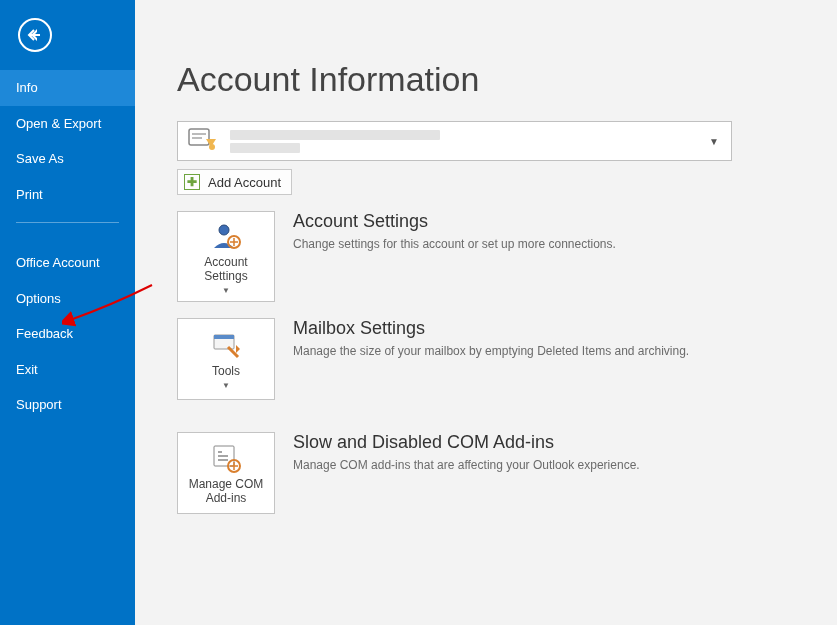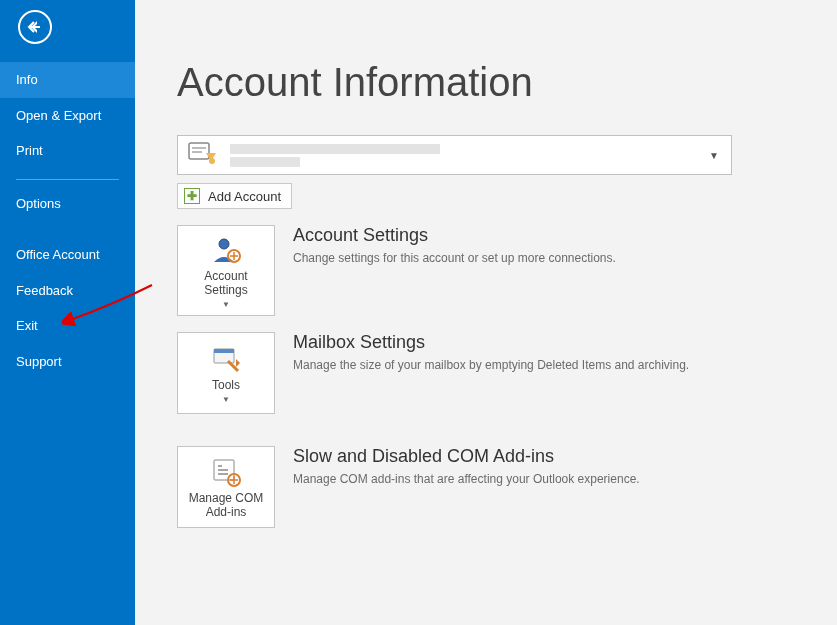--- a/index.html
+++ b/index.html
@@ -23,21 +23,21 @@
   color: #888;
   pointer-events: none;
   padding-left: 320px;
 }
 .sidebar {
   position: absolute;
   left: 0; top: 0; bottom: 0;
   width: 135px;
   background: #0072c6;
   color: #fff;
-  padding-top: 0;
+  padding-top: 8px;
 }
 .back-btn {
   width: 34px; height: 34px;
   border: 2px solid #fff;
   border-radius: 50%;
   margin: 10px 0 18px 18px;
   display: flex; align-items: center; justify-content: center;
   cursor: pointer;
 }
 .back-btn svg { fill: #fff; }
@@ -56,23 +56,23 @@
 }
 .main {
   position: absolute;
   left: 135px; top: 0; right: 0; bottom: 0;
   background: #f3f3f3;
   padding: 60px 0 0 42px;
   overflow: auto;
 }
 h1.page-title {
   font-weight: 300;
-  font-size: 40px;
+  font-size: 34px;
   color: #444;
-  margin-bottom: 30px;
+  margin-bottom: 22px;
 }
 .account-selector {
   width: 555px;
   height: 40px;
   border: 1px solid #c0c0c0;
   background: #fff;
   display: flex;
   align-items: center;
   padding: 0 10px;
   position: relative;
@@ -170,28 +170,29 @@
   <div class="back-btn">
     <svg width="16" height="16" viewBox="0 0 16 16">
         <path d="M10 2 L4 8 L10 14 L10 11 L7 8 L10 5 Z" fill="#fff"></path>
         <path d="M3 8 L13 8" stroke="#fff" stroke-width="2"></path>
         <path d="M7 3 L2 8 L7 13" stroke="#fff" stroke-width="2" fill="none"></path>
       </svg>
   </div>
 
   <div class="nav-item active"><span>Info</span></div>
   <div class="nav-item"><span>Open &amp; Export</span></div>
+  <div class="nav-item"><span>Save As</span></div>
   <div class="nav-item"><span>Print</span></div>
 
   <div class="nav-sep"></div>
 
-  <div class="nav-item"><span>Options</span></div>
   <div class="nav-item" style="white-space:pre-line;">
     <span>Office Account</span>
   </div>
+  <div class="nav-item"><span>Options</span></div>
   <div class="nav-item"><span>Feedback</span></div>
   <div class="nav-item"><span>Exit</span></div>
   <div class="nav-item"><span>Support</span></div>
 </aside>
 
 <main class="main">
   <h1 class="page-title">Account Information</h1>
 
   <div class="account-selector">
     <span class="acct-icon">

